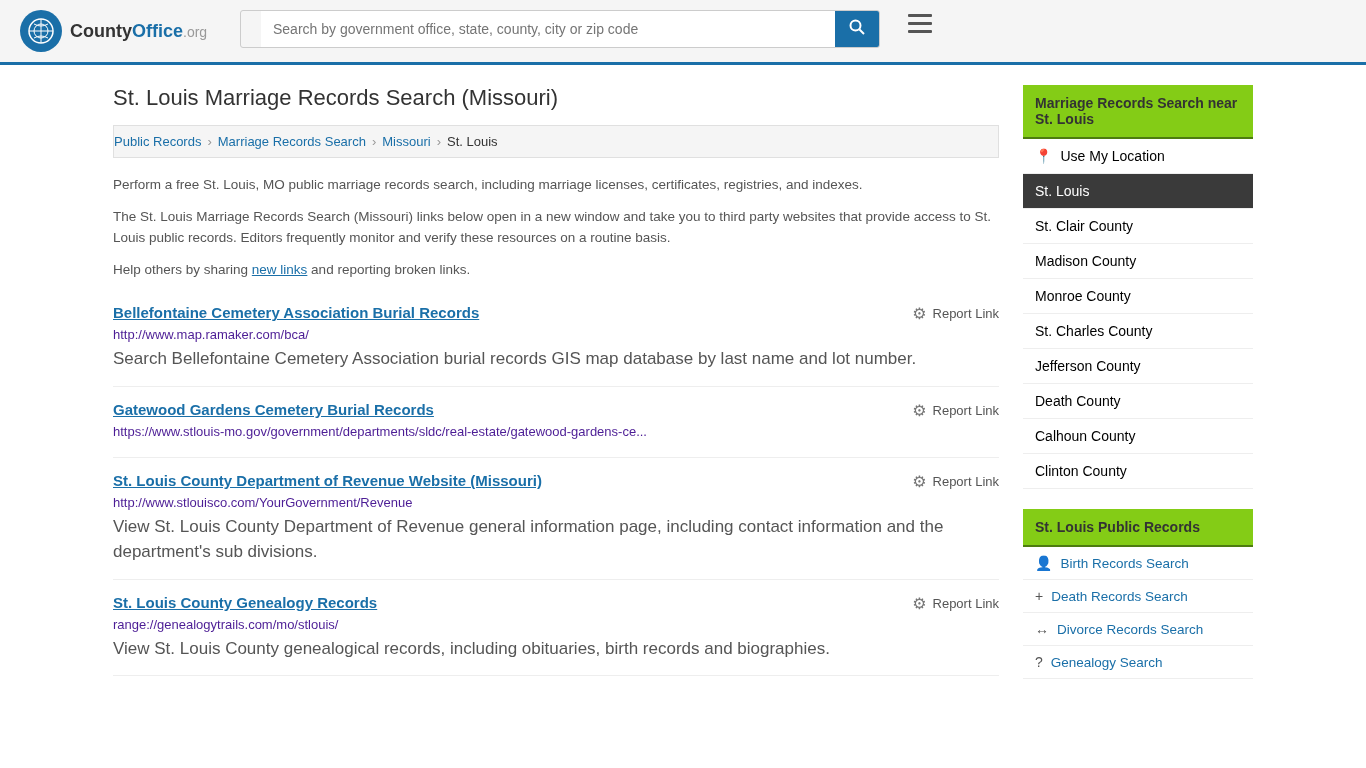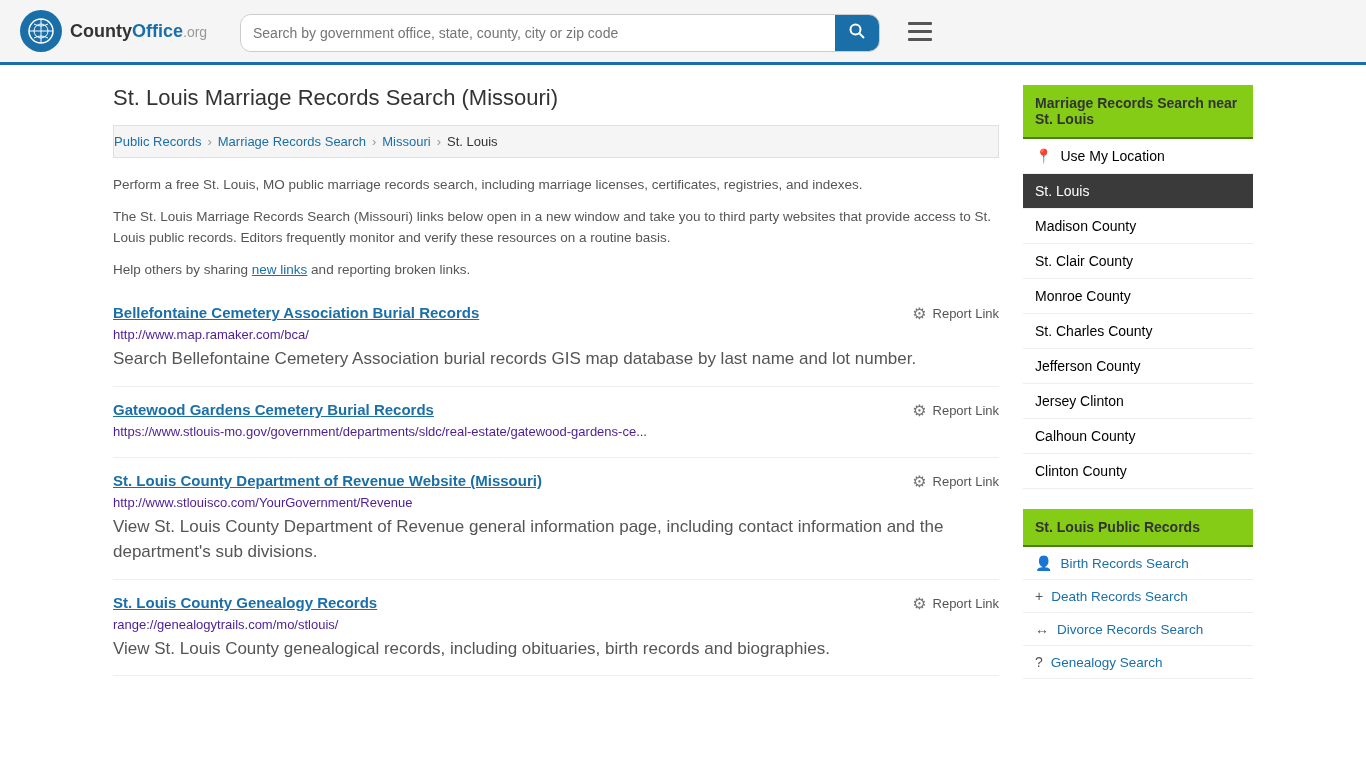--- a/index.html
+++ b/index.html
@@ -4,21 +4,21 @@
   <style>
     * { margin: 0; padding: 0; box-sizing: border-box; }
     body { font-family: Arial, sans-serif; font-size: 14px; color: #333; background: #fff; }
 
     
     .header {
       background: #f5f5f5;
       border-bottom: 3px solid #1a6fa8;
       padding: 10px 20px;
       display: flex;
-      align-items: flex-end;
+      align-items: flex-start;
       gap: 20px;
     }
     .logo-area {
       display: flex;
       align-items: center;
       gap: 8px;
       text-decoration: none;
       color: #333;
       font-size: 18px;
       font-weight: bold;
@@ -35,22 +35,23 @@
       color: white;
       font-size: 20px;
     }
     .logo-text { font-size: 18px; color: #333; }
     .logo-text span { color: #1a6fa8; }
     .search-area {
       flex: 1;
       max-width: 640px;
       display: flex;
       border: 1px solid #ccc;
-      border-radius: 11px;
+      border-radius: 3px;
       overflow: hidden;
+      padding-left: 20px;
     }
     .search-input {
       flex: 1;
       padding: 8px 12px;
       border: none;
       outline: none;
       font-size: 14px;
       color: #999;
     }
     .search-button {
@@ -296,36 +297,36 @@
       <div class="sidebar-item use-location">
         <span class="pin-icon">📍</span>
         <a href="#">Use My Location</a>
       </div>
 
       <div id="sidebar-nearby-items">
           <div class="sidebar-item active">
             <span>St. Louis</span>
           </div>
           <div class="sidebar-item">
+            <a href="#">St. Clair County</a>
+          </div>
+          <div class="sidebar-item">
             <a href="#">Madison County</a>
           </div>
           <div class="sidebar-item">
-            <a href="#">St. Clair County</a>
-          </div>
-          <div class="sidebar-item">
             <a href="#">Monroe County</a>
           </div>
           <div class="sidebar-item">
             <a href="#">St. Charles County</a>
           </div>
           <div class="sidebar-item">
             <a href="#">Jefferson County</a>
           </div>
           <div class="sidebar-item">
-            <a href="#">Jersey Clinton</a>
+            <a href="#">Death County</a>
           </div>
           <div class="sidebar-item">
             <a href="#">Calhoun County</a>
           </div>
           <div class="sidebar-item">
             <a href="#">Clinton County</a>
           </div>
         </div>
     </div>
 

